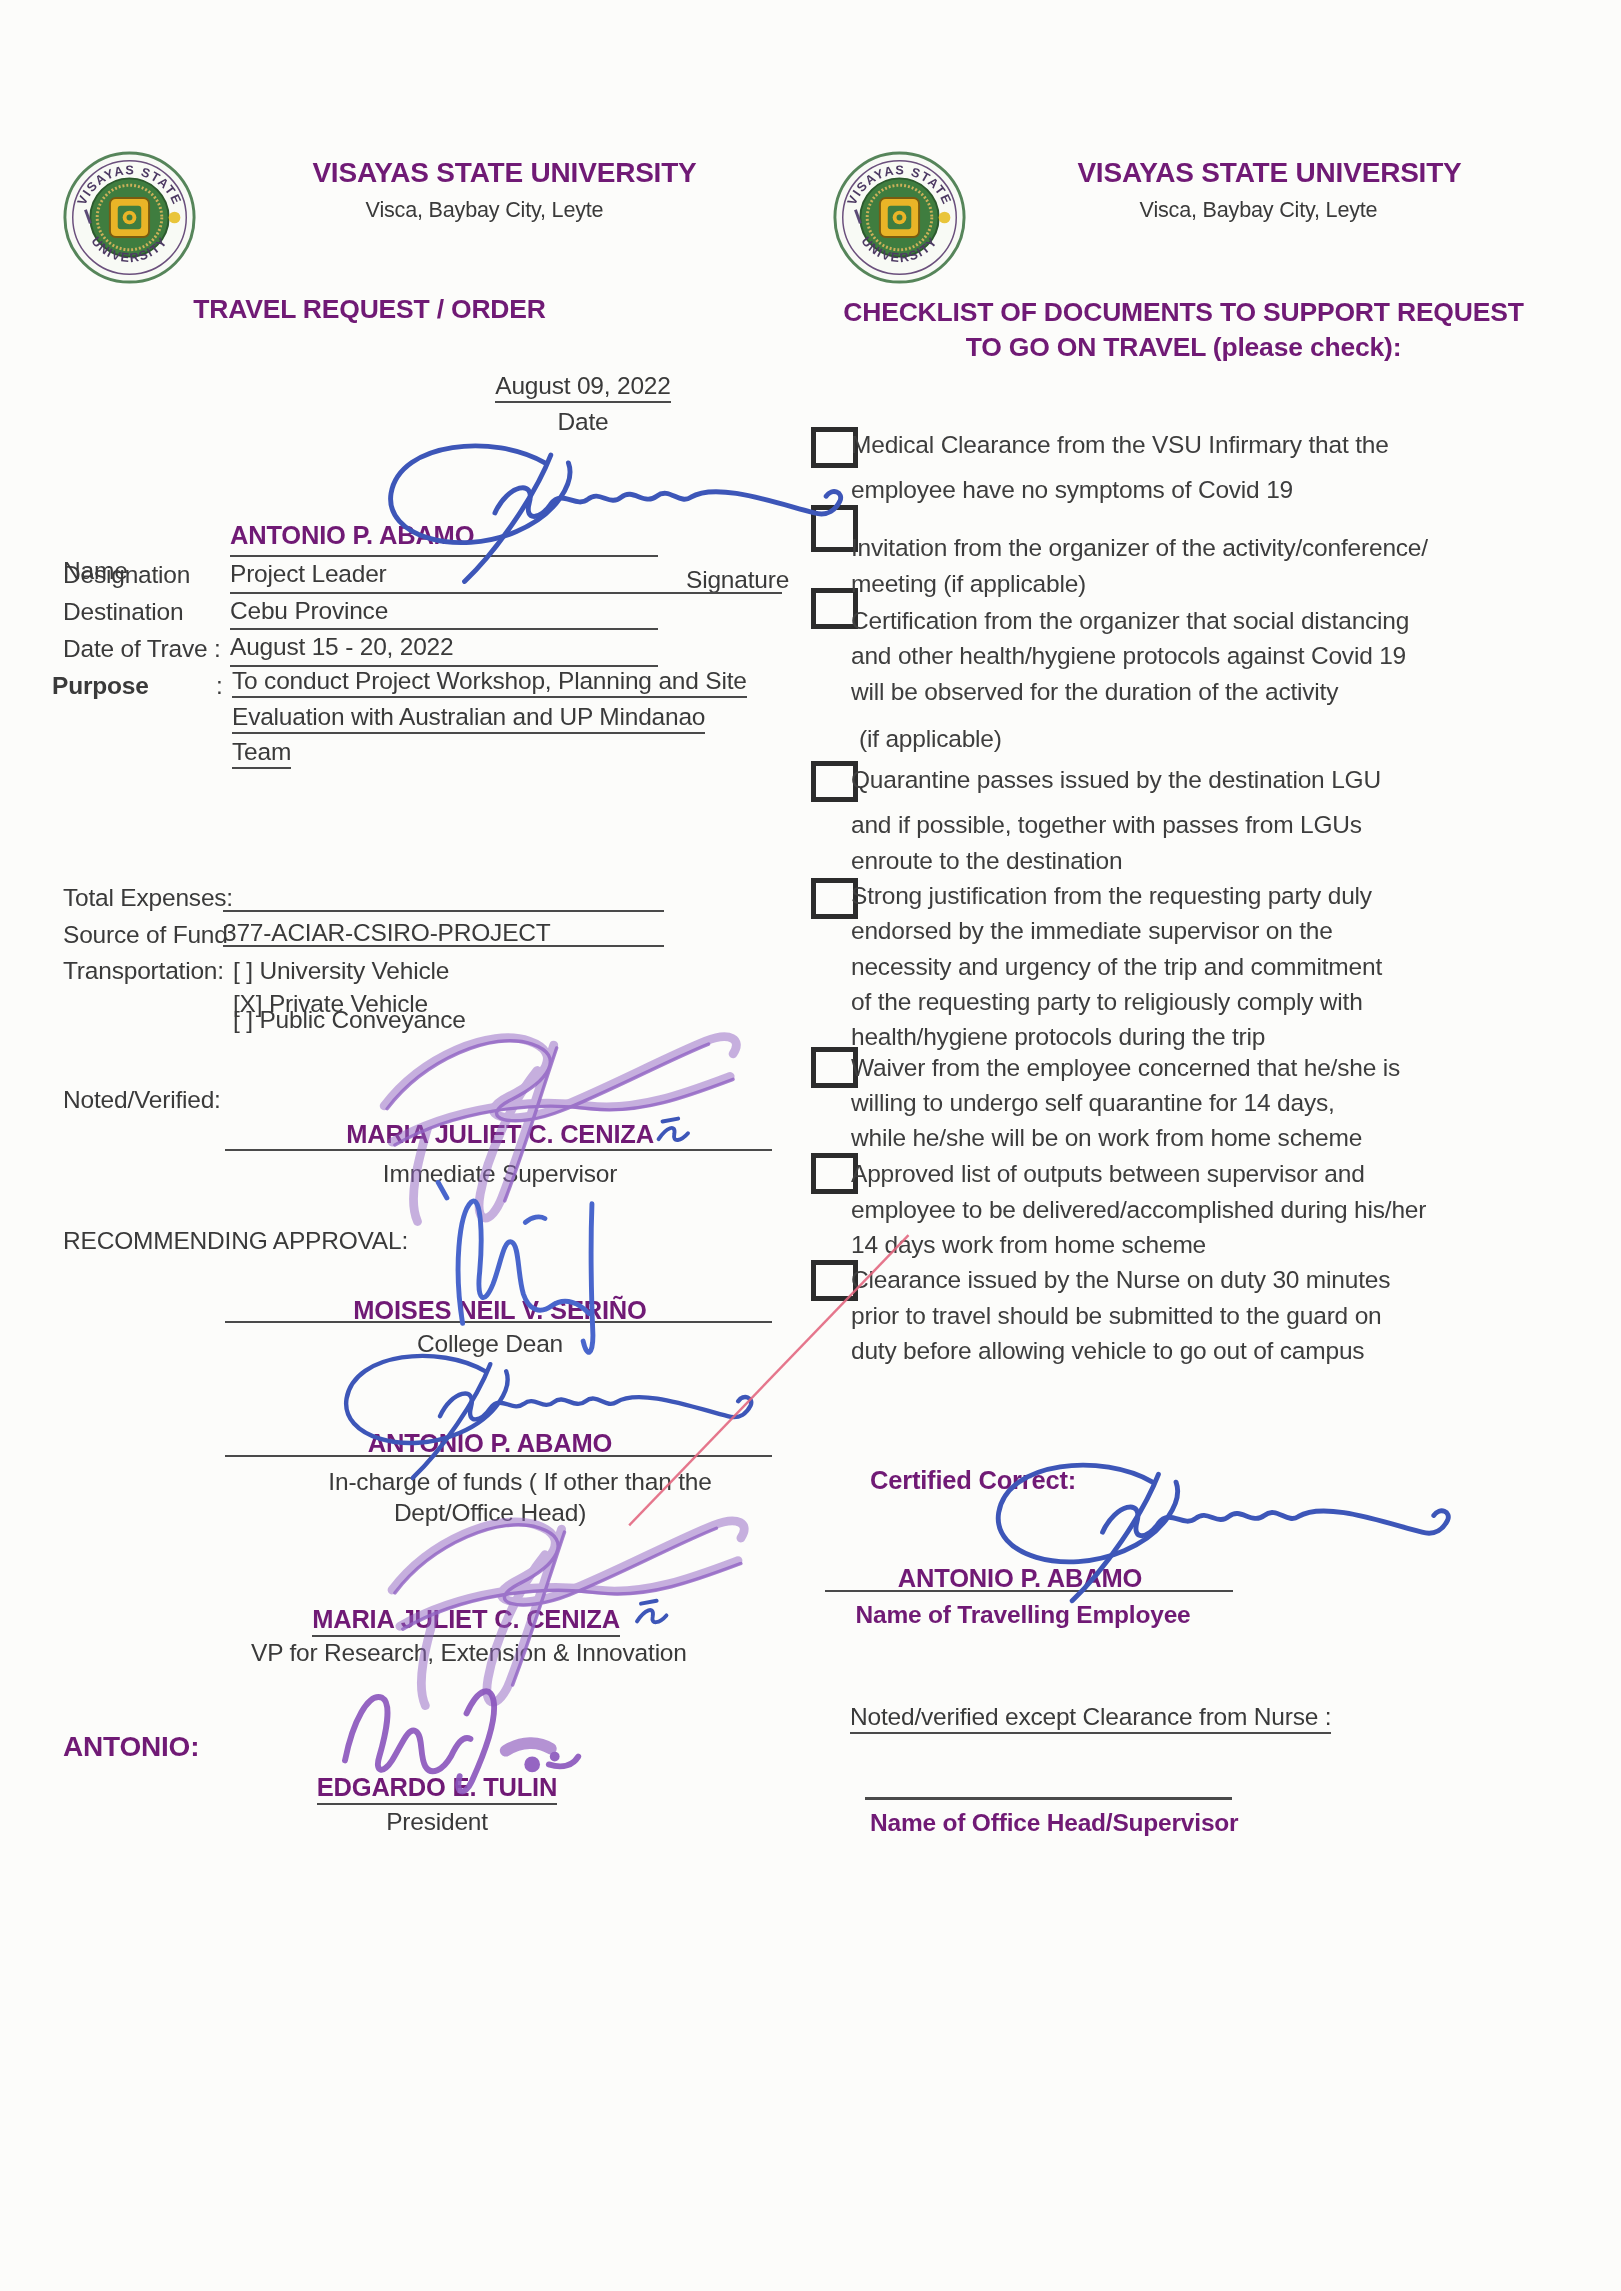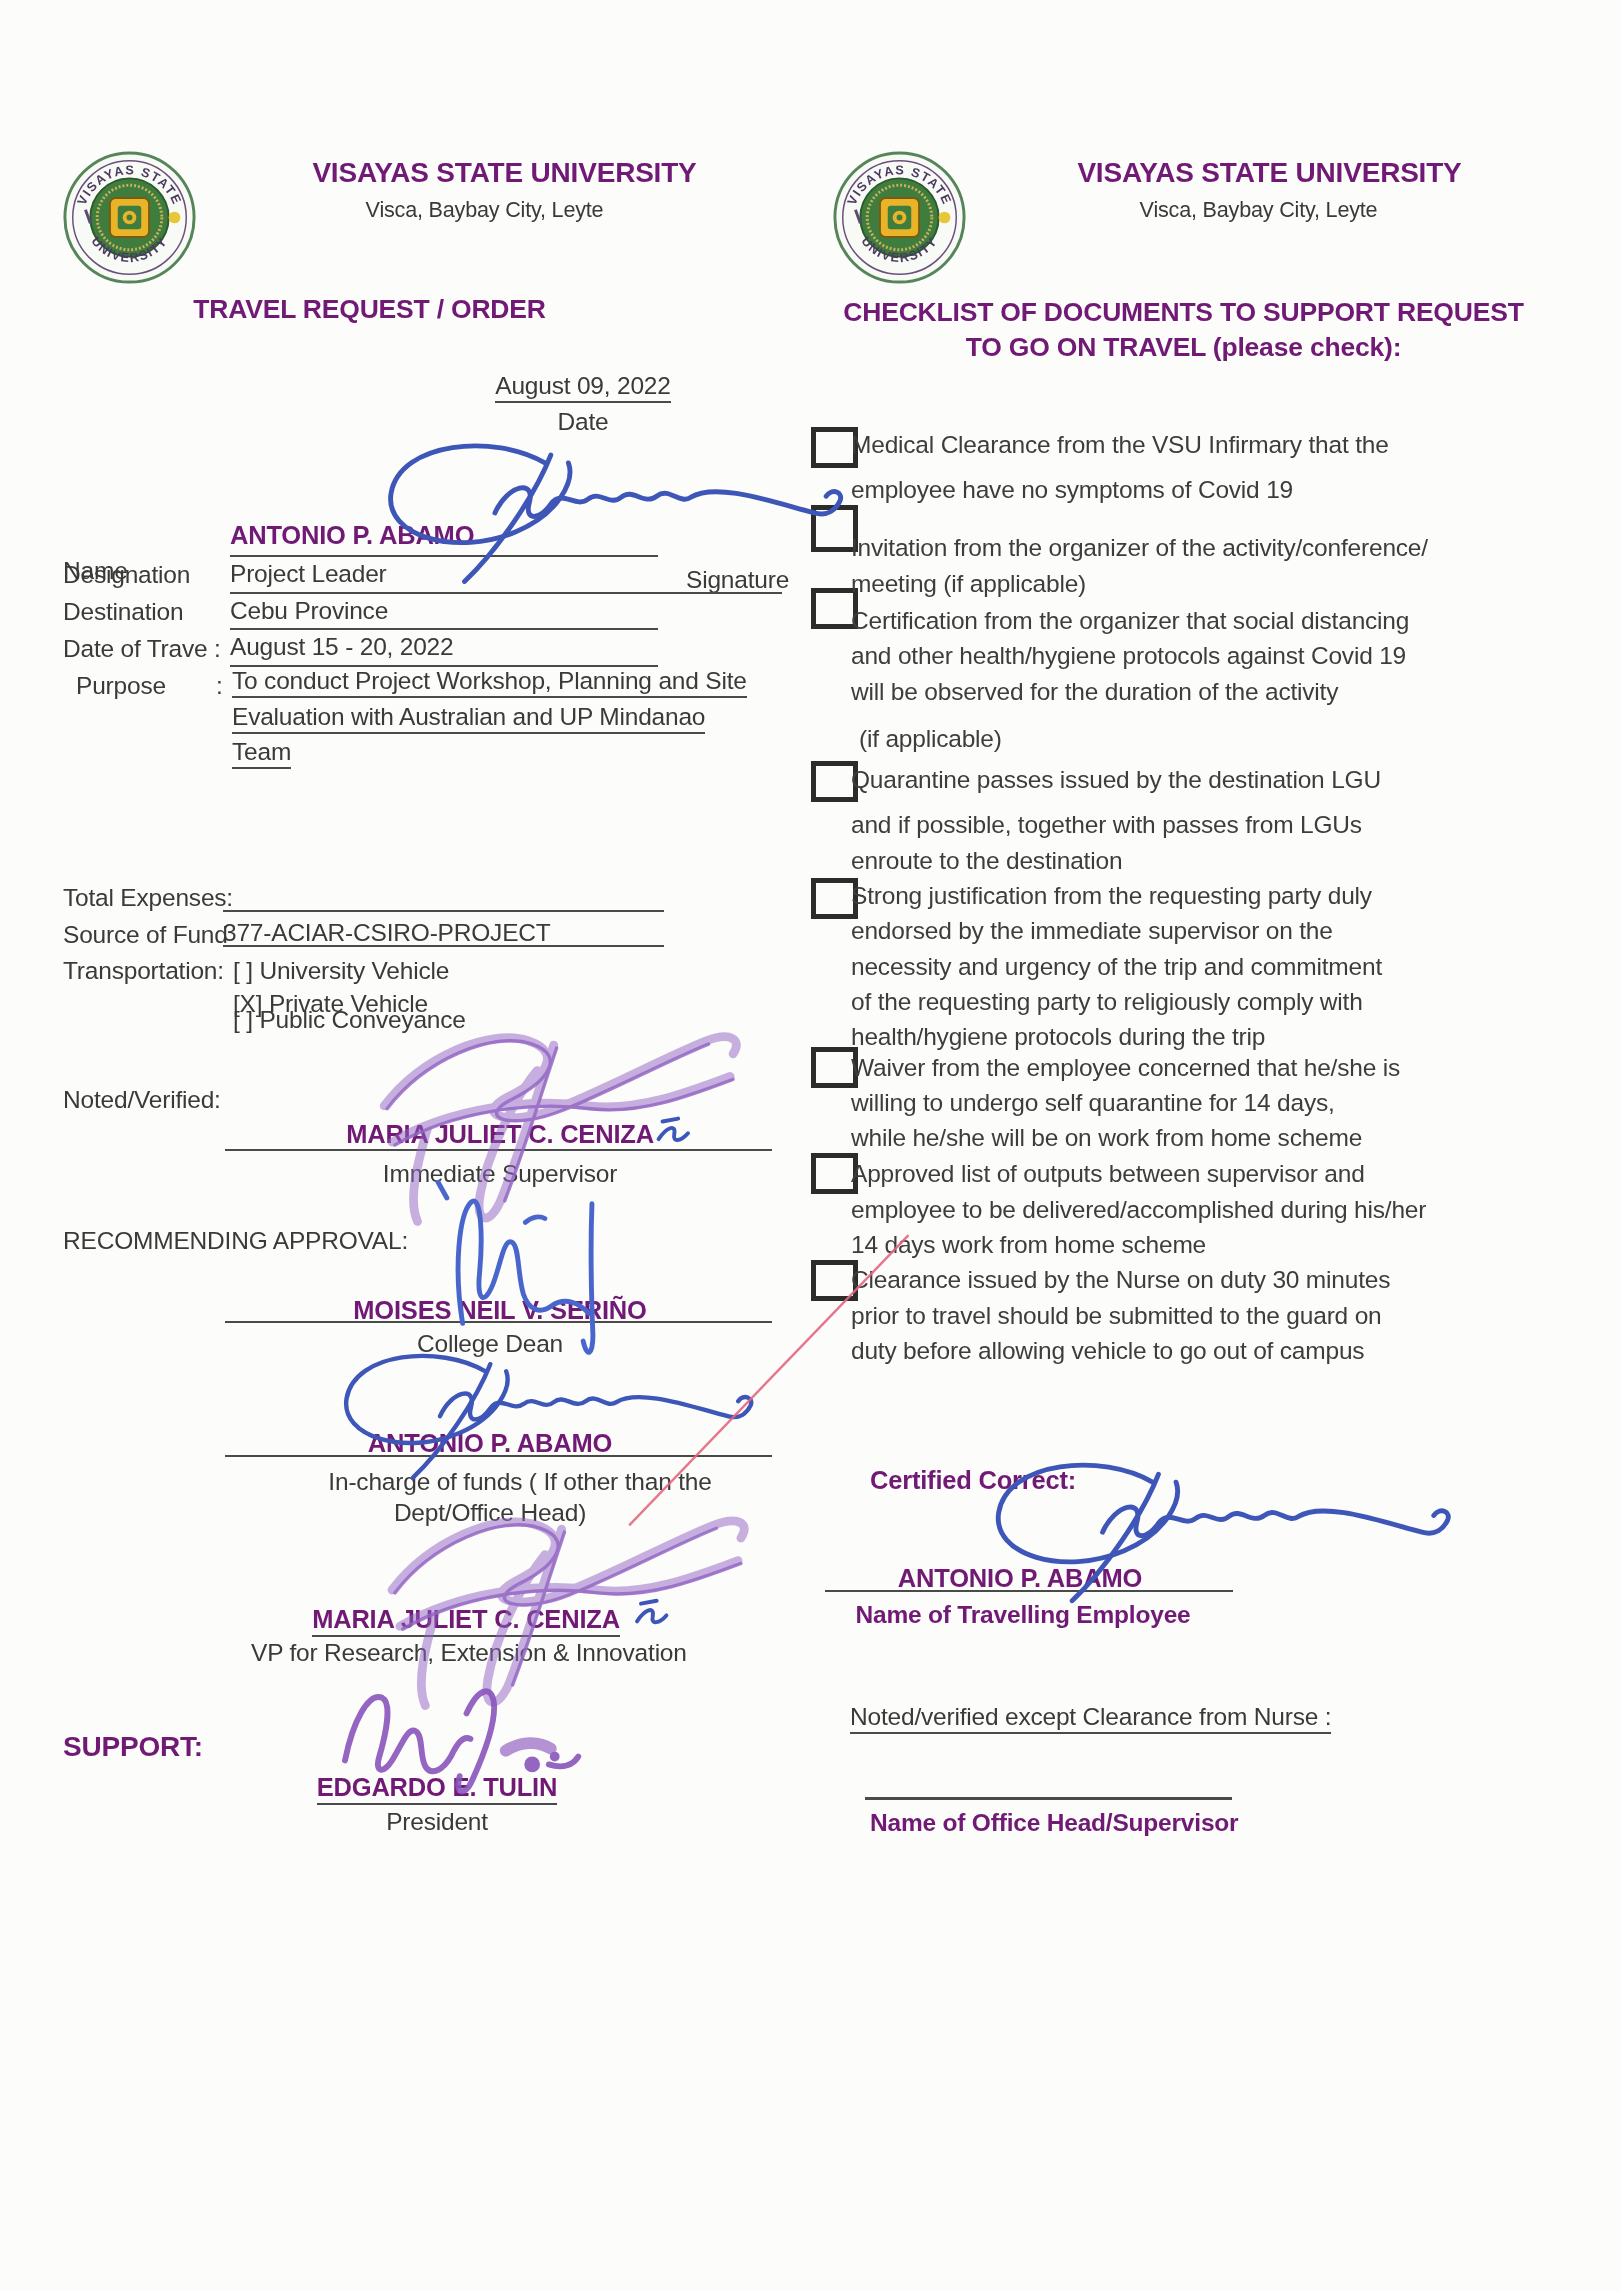--- a/index.html
+++ b/index.html
@@ -56,21 +56,21 @@
   <div class="line" style="left:230px;top:592px;width:552px;"></div>
 
   <div class="t" style="left:63px;top:598px;">Destination</div>
   <div class="t" style="left:230px;top:597px;">Cebu Province</div>
   <div class="line" style="left:230px;top:628px;width:428px;"></div>
 
   <div class="t" style="left:63px;top:635px;">Date of Trave :</div>
   <div class="t" style="left:230px;top:633px;">August 15 - 20, 2022</div>
   <div class="line" style="left:230px;top:665px;width:428px;"></div>
 
-  <div class="t" style="left:76px;top:672px;">Purpose</div>
+  <div class="t" style="left:52px;top:672px;font-weight:bold;">Purpose</div>
   <div class="t" style="left:216px;top:672px;">:</div>
   <div class="t" style="left:232px;top:667px;"><span class="ul">To conduct Project Workshop, Planning and Site</span></div>
   <div class="t" style="left:232px;top:703px;"><span class="ul">Evaluation with Australian and UP Mindanao</span></div>
   <div class="t" style="left:232px;top:738px;"><span class="ul">Team</span></div>
 
   <div class="t" style="left:63px;top:884px;">Total Expenses:</div>
   <div class="line" style="left:223px;top:910px;width:441px;"></div>
 
   <div class="t" style="left:63px;top:921px;">Source of Fund</div>
   <div class="t" style="left:223px;top:919px;">377-ACIAR-CSIRO-PROJECT</div>
@@ -92,21 +92,21 @@
   <div class="t c" style="left:284px;top:1330px;width:412px;">College Dean</div>
 
   <div class="t b c" style="left:284px;top:1429px;width:412px;font-size:25.5px;">ANTONIO P. ABAMO</div>
   <div class="line" style="left:225px;top:1455px;width:547px;"></div>
   <div class="t c" style="left:314px;top:1468px;width:412px;">In-charge of  funds ( If other than the</div>
   <div class="t c" style="left:284px;top:1499px;width:412px;">Dept/Office Head)</div>
 
   <div class="t b c" style="left:260px;top:1605px;width:412px;font-size:25.5px;"><span class="ul">MARIA JULIET C. CENIZA</span></div>
   <div class="t c" style="left:251px;top:1639px;width:412px;">VP for Research, Extension &amp; Innovation</div>
 
-  <div class="t b" style="left:63px;top:1731px;font-size:28px;">SUPPORT:</div>
+  <div class="t b" style="left:63px;top:1731px;font-size:28px;">ANTONIO:</div>
   <div class="t b c" style="left:231px;top:1773px;width:412px;font-size:25.5px;"><span class="ul">EDGARDO E. TULIN</span></div>
   <div class="t c" style="left:231px;top:1808px;width:412px;">President</div>
 
   <svg class="sig" style="left:831px;top:149px;position:absolute;" width="137" height="137" viewBox="0 0 140 140">
     <defs>
       <path id="arcT2" d="M22,74 A48,48 0 1 1 118,74" fill="none"></path>
       <path id="arcB2" d="M24,78 A47,47 0 0 0 116,78" fill="none"></path>
     </defs>
     <circle cx="70" cy="70" r="66" fill="#f8faf5" stroke="#56855a" stroke-width="3"></circle>
     <circle cx="70" cy="70" r="58" fill="none" stroke="#6a4f7c" stroke-width="1.5"></circle>

